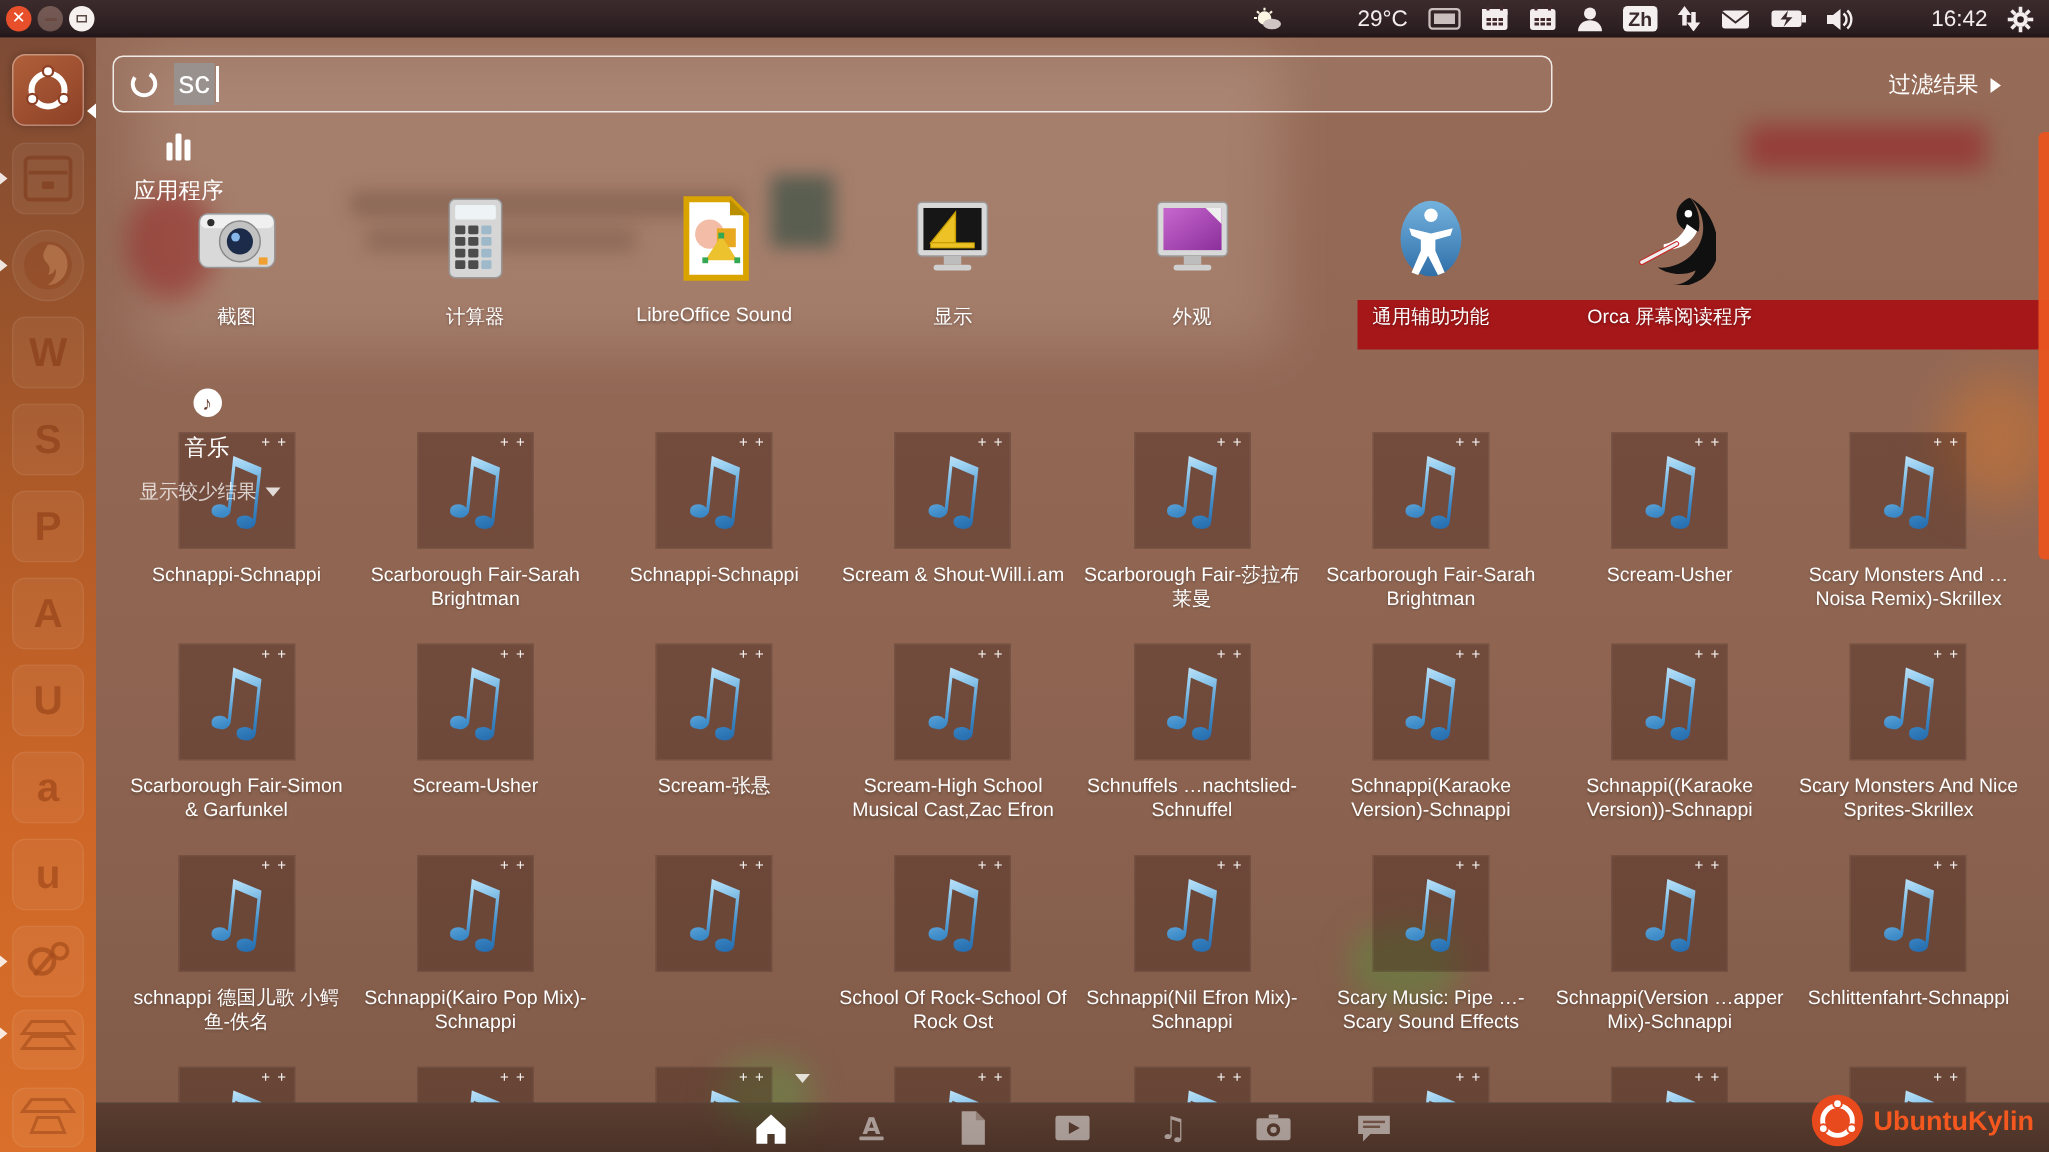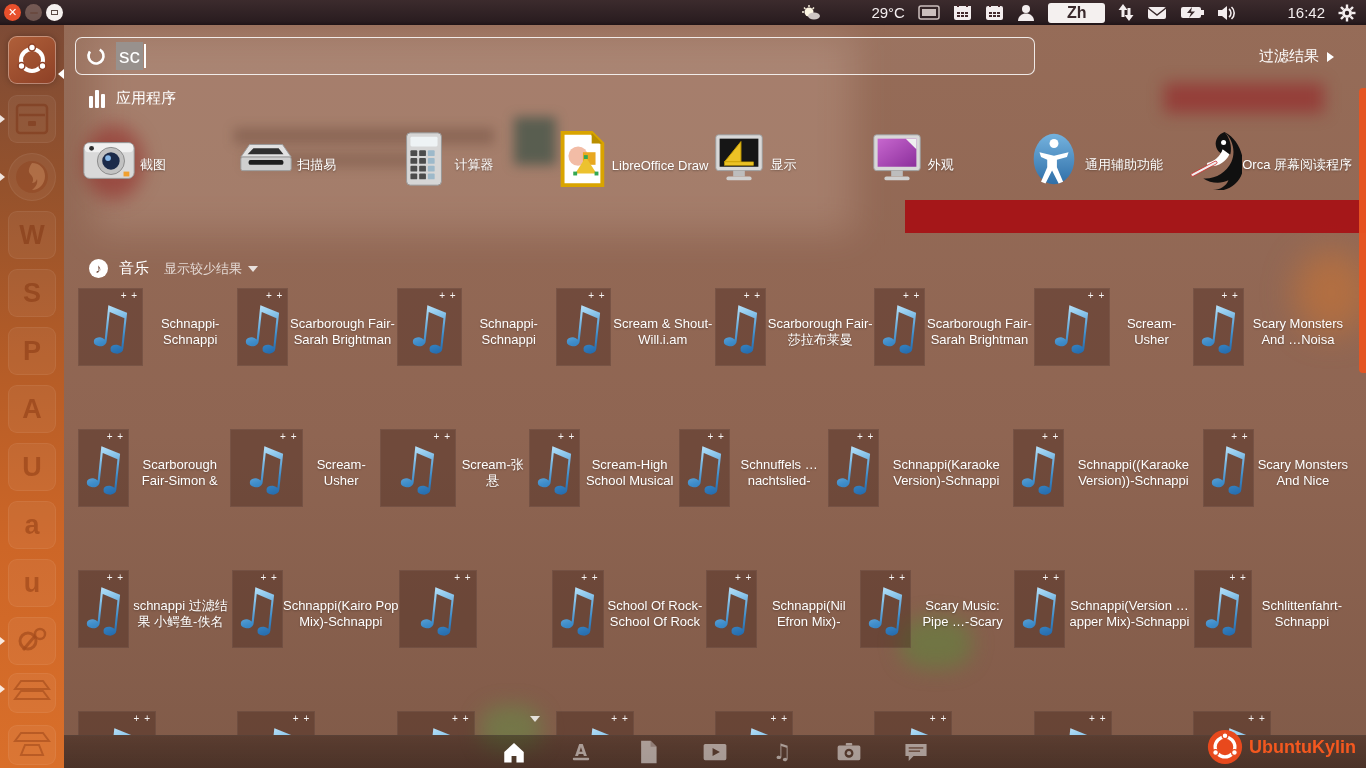--- a/index.html
+++ b/index.html
@@ -13,21 +13,21 @@
   .winctl { display:flex; align-items:center; gap:4px; padding-left:4px; width:80px; }
   .wbtn { width:17px; height:17px; border-radius:50%; display:flex; align-items:center; justify-content:center; font-size:11px; line-height:1; }
   .wbtn.close { background:#e8502c; color:#fff; font-weight:bold; }
   .wbtn.min { background:rgba(190,150,135,.45); color:#57322a; }
   .wbtn.max { background:#f6f1ef; color:#57322a; }
   .max-sq { width:7px; height:5px; border:1.5px solid #5a4a44; }
   .min-bar { width:8px; height:2px; background:#6a4a40; border-radius:1px; }
   .tray { margin-left:auto; display:flex; align-items:center; gap:13px; padding-right:10px; }
   .tray svg { display:block; }
   .traytxt { font-size:15px;margin-left:37px; }
-  .zh { background:#f4f0ef; color:#3a2a2c; font-size:16px; font-weight:bold; border-radius:3px; padding:1px 19px; }
+  .zh { background:#f4f0ef; color:#3a2a2c; font-size:13px; font-weight:bold; border-radius:3px; padding:1px 4px; }
 
   
   .launcher { position:absolute; left:0; top:25px; width:64px; height:743px; z-index:15;
     background:linear-gradient(180deg,#7d4b36 0%,#95522c 22%,#b45c27 45%,#cd6627 70%,#d96f2a 100%); }
   .litem { position:absolute; left:8px; width:48px; height:48px; border-radius:9px;
     background:rgba(255,255,255,.10); box-shadow:inset 0 0 0 1px rgba(255,255,255,.12);
     display:flex; align-items:center; justify-content:center; opacity:.5; }
   .litem .glyph { font-size:27px; font-weight:bold; color:rgba(120,45,15,.75); }
   .bfb { opacity:1; background:linear-gradient(145deg,#b0603a,#8d4026); box-shadow:inset 0 0 0 1px rgba(255,255,255,.35),0 0 6px rgba(0,0,0,.25); }
   .pip { position:absolute; left:0; width:0; height:0; border-top:4px solid transparent; border-bottom:4px solid transparent; border-left:5px solid rgba(255,255,255,.85); }
@@ -41,28 +41,28 @@
   .searchbar { position:absolute; left:11px; top:12px; width:960px; height:38px; z-index:4;
     border:1px solid rgba(255,255,255,.85); border-radius:7px; background:rgba(255,255,255,.05);
     display:flex; align-items:center; padding:0 10px; }
   .spinner { width:20px; height:20px; margin-right:10px; }
   .sel { background:#98918d; color:#fff; font-size:21px; padding:0 3px; line-height:28px; }
   .caret { display:inline-block; width:2px; height:24px; background:#fff; margin-left:1px; vertical-align:middle; }
   .filter { position:absolute; right:32px; top:22px; z-index:4; color:#fff; font-size:15px; display:flex; align-items:center; gap:8px; }
   .tri-r { width:0; height:0; border-top:5px solid transparent; border-bottom:5px solid transparent; border-left:7px solid #fff; }
   .tri-d { width:0; height:0; border-left:5px solid transparent; border-right:5px solid transparent; border-top:6px solid rgba(255,255,255,.8); }
 
-  .sechdr { position:absolute; left:25px; z-index:4; display:flex; align-items:center; gap:11px; color:#fff; font-size:15px; }
+  .sechdr { position:absolute; left:25px; z-index:4; display:flex; align-items:center; gap:11px; color:#fff; font-size:15px;flex-direction:column; }
   .sechdr .sub { font-size:13px; color:rgba(255,255,255,.75); margin-left:4px; display:flex; align-items:center; gap:6px; }
   .appsicon { display:flex; align-items:flex-end; gap:2px; height:18px; }
   .appsicon i { width:4px; background:#fff; border-radius:1px; }
   .musicicon { width:19px; height:19px; border-radius:50%; background:#fff; color:#6b4434; font-size:13px; display:flex; align-items:center; justify-content:center; }
 
   .grid { position:absolute; left:0; right:0; display:grid; grid-template-columns:repeat(8,1fr); padding:0 14px; z-index:2; }
-  .cell { display:flex; align-items:center; }
+  .cell { display:flex; flex-direction:column; align-items:center; }
   .applabel { margin-top:12px; font-size:13px; color:#fff; text-align:center; text-shadow:0 1px 2px rgba(0,0,0,.35); white-space:nowrap; }
   .redband { position:absolute; left:841px; right:0; top:175px; height:33px; background:rgba(167,14,19,.9); filter:blur(.5px); z-index:1; }
 
   .tile { width:78px; height:78px; background:rgba(62,31,24,.38); box-shadow:inset 0 0 0 1px rgba(255,255,255,.05);
     display:flex; align-items:center; justify-content:center; position:relative; }
   .tile::after { content:"+  +"; position:absolute; top:2px; right:5px; color:rgba(255,255,255,.95); font-size:10px; letter-spacing:1px; }
   .note { font-family:"DejaVu Sans",sans-serif; font-size:57px; line-height:1; transform:rotate(6deg);
     background:linear-gradient(155deg,#eef8ff 0%,#9dd2f2 30%,#3e8cc9 65%,#175a9e 100%);
     -webkit-background-clip:text; background-clip:text; color:transparent; }
   .mlabel { margin-top:9px; font-size:13px; line-height:16px; color:#fff; text-align:center; max-width:152px;
@@ -297,29 +297,20 @@
       <svg width="62" height="62" viewBox="0 0 64 64">
         <rect x="6" y="15" width="52" height="37" rx="6" fill="#d9d9d9" stroke="#969696"></rect>
         <rect x="7" y="16" width="50" height="9" rx="4" fill="#f0f0f0"></rect>
         <circle cx="34" cy="34" r="14" fill="#c2c2c2" stroke="#8a8a8a"></circle>
         <circle cx="34" cy="34" r="9" fill="#1c2b4a"></circle>
           <circle cx="31" cy="31" r="3" fill="#86b7e8"></circle>
         <circle cx="14" cy="21" r="2.5" fill="#2e2e2e"></circle>
           <rect x="47" y="45" width="6" height="5" fill="#f0a030"></rect>
       </svg>
       <div class="applabel">截图</div>
-    </div>
-    <div class="cell">
-      <svg width="62" height="62" viewBox="0 0 64 64">
-        <polygon points="15,17 49,17 58,30 6,30" fill="#e2e2e2" stroke="#9a9a9a"></polygon>
-        <polygon points="19,21 45,21 50,27 13,27" fill="#303030"></polygon>
-        <rect x="6" y="30" width="52" height="14" rx="2" fill="#cfcfcf" stroke="#9a9a9a"></rect>
-        <rect x="14" y="33" width="36" height="5" rx="2" fill="#1e1e1e"></rect>
-      </svg>
-      <div class="applabel">扫描易</div>
     </div>
     <div class="cell">
       <svg width="62" height="62" viewBox="0 0 64 64">
         <rect x="14" y="5" width="36" height="54" rx="4" fill="#d6d6d6" stroke="#979797"></rect>
         <rect x="18" y="9" width="28" height="10" rx="1.5" fill="#eef3f5"></rect>
         <g fill="#4c4c4c">
             <rect x="18" y="23" width="7" height="6" rx="1"></rect>
             <rect x="27" y="23" width="7" height="6" rx="1"></rect>
             <rect x="18" y="31" width="7" height="6" rx="1"></rect>
             <rect x="27" y="31" width="7" height="6" rx="1"></rect>
@@ -343,21 +334,21 @@
         <path d="M43 5 l11 11 h-11 z" fill="#b98f00"></path>
         <circle cx="29" cy="29" r="10" fill="#f2bca6"></circle>
         <rect x="34" y="25" width="13" height="13" fill="#e8a820"></rect>
         <polygon points="26,47 37,30 48,47" fill="#ecc22f"></polygon>
         <g fill="#34a853">
             <rect x="24" y="45" width="4" height="4"></rect>
             <rect x="46" y="45" width="4" height="4"></rect>
             <rect x="35" y="28" width="4" height="4"></rect>
           </g>
       </svg>
-      <div class="applabel">LibreOffice Draw</div>
+      <div class="applabel">LibreOffice Sound</div>
     </div>
     <div class="cell">
       <svg width="62" height="62" viewBox="0 0 64 64">
         <rect x="8" y="7" width="48" height="37" rx="3" fill="#d8d8d8" stroke="#9a9a9a"></rect>
         <rect x="12" y="11" width="40" height="29" fill="#161616"></rect>
         <polygon points="17,35 34,14 34,35" fill="#ecc226" stroke="#c79e00"></polygon>
         <rect x="17" y="35" width="30" height="3.5" fill="#ecc226" stroke="#c79e00" stroke-width=".6"></rect>
         <rect x="26" y="44" width="12" height="6" fill="#bdbdbd"></rect>
           <rect x="19" y="50" width="26" height="4" rx="2" fill="#cfcfcf"></rect>
       </svg>
@@ -518,21 +509,21 @@
         </div>
         <div class="mlabel">Scary Monsters And Nice Sprites-Skrillex</div>
       </div>
   </div>
 
   <div class="grid" style="top:545px">
     <div class="cell">
         <div class="tile">
           <span class="note">♫</span>
         </div>
-        <div class="mlabel">schnappi 过滤结果 小鳄鱼-佚名</div>
+        <div class="mlabel">schnappi 德国儿歌 小鳄鱼-佚名</div>
       </div>
     <div class="cell">
         <div class="tile">
           <span class="note">♫</span>
         </div>
         <div class="mlabel">Schnappi(Kairo Pop Mix)-Schnappi</div>
       </div>
     <div class="cell">
         <div class="tile">
           <span class="note">♫</span>

